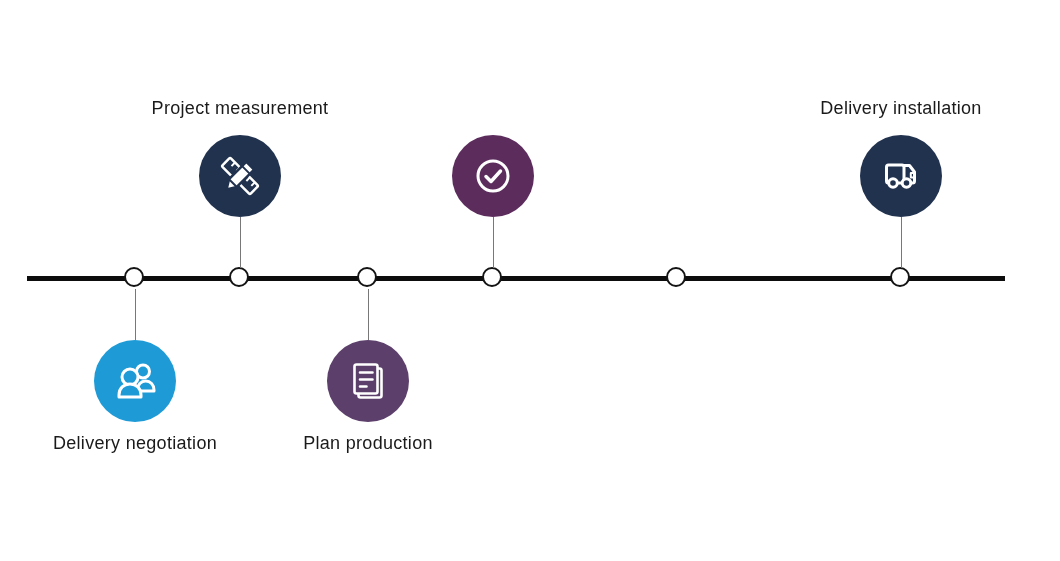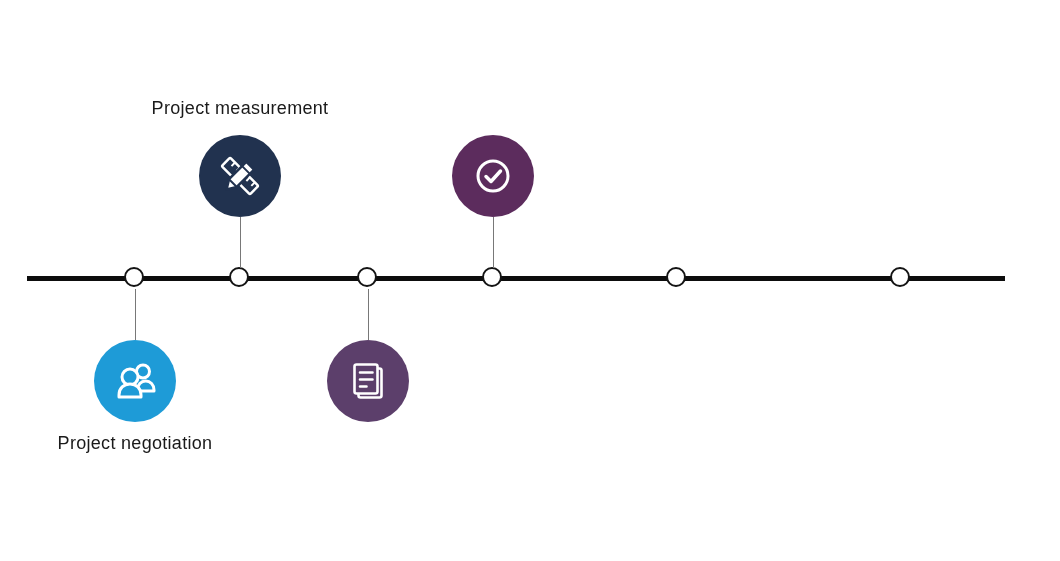--- a/index.html
+++ b/index.html
@@ -97,21 +97,21 @@
   <div class="step below" style="left:25px">
     <div class="connector"></div>
     <div class="icon-circle" style="background: rgb(30, 155, 215);">
       <svg width="48" height="48" viewBox="0 0 48 48" fill="none" stroke="#ffffff" stroke-width="3" stroke-linejoin="round">
         <circle cx="32" cy="14.5" r="6.5"></circle>
         <path d="M26.5,34 v-1 c0,-5.5 3.6,-9 8.2,-9 c4.6,0 8.3,3.5 8.3,9 v1 z"></path>
         <circle class="bg-fill" cx="19" cy="20" r="8" fill="#1e9bd7"></circle>
         <path class="bg-fill" d="M8,40 v-2 c0,-6.8 4.8,-11 11,-11 s11,4.2 11,11 v2 z" fill="#1e9bd7"></path>
       </svg>
     </div>
-    <div class="step-label">Project negotiation</div>
+    <div class="step-label">Delivery negotiation</div>
   </div>
 
   <div class="step above" style="left:130px">
     <div class="connector"></div>
     <div class="icon-circle" style="background: rgb(33, 50, 79);">
       <svg width="48" height="48" viewBox="0 0 48 48">
         <g transform="rotate(45 24 24)" fill="none" stroke="#ffffff" stroke-width="2.5">
           <rect x="4" y="18" width="40" height="12" rx="1.5"></rect>
           <path d="M11,18 v5 M18,18 v5 M25,18 v5 M32,18 v5 M39,18 v5" stroke-width="2"></path>
         </g>
@@ -126,27 +126,41 @@
 
   <div class="step below" style="left:258px">
     <div class="connector"></div>
     <div class="icon-circle" style="background: rgb(92, 63, 107);">
       <svg width="48" height="48" viewBox="0 0 48 48" fill="none" stroke="#ffffff" stroke-width="2.6" stroke-linejoin="round" stroke-linecap="round">
         <rect x="14.5" y="11.5" width="23" height="29" rx="2"></rect>
         <rect class="bg-fill" x="10.5" y="7.5" width="23" height="29" rx="2" fill="#5c3f6b"></rect>
         <path d="M16,15.5 h12.5 M16,22.5 h12.5 M16,29.5 h6.5"></path>
       </svg>
     </div>
+    <div class="step-label">Plan production</div>
   </div>
 
   <div class="step above" style="left:383px">
     <div class="connector"></div>
     <div class="icon-circle" style="background: rgb(92, 44, 93);">
       <svg width="48" height="48" viewBox="0 0 48 48" fill="none" stroke="#ffffff">
         <circle cx="24" cy="24" r="15" stroke-width="3"></circle>
         <path d="M17,24.5 l5,5 l9.5,-10.5" stroke-width="3.5" stroke-linecap="round" stroke-linejoin="round"></path>
       </svg>
     </div>
   </div>
 
 
+  <div class="step above" style="left:791px">
+    <div class="connector"></div>
+    <div class="icon-circle" style="background: rgb(33, 50, 79);">
+      <svg width="48" height="48" viewBox="0 0 48 48" fill="none" stroke="#ffffff" stroke-linejoin="round" stroke-linecap="round">
+        <rect x="9.5" y="13" width="17.5" height="18" rx="2" stroke-width="3"></rect>
+        <path d="M27,13.5 h5.5 l5,6.5 v9 a2,2 0 0 1 -2,2 h-8.5" stroke-width="3"></path>
+        <rect x="33.8" y="21" width="3.7" height="4.5" stroke-width="2"></rect>
+        <circle class="bg-fill" cx="16" cy="31" r="4.3" stroke-width="3" fill="#21324f"></circle>
+        <circle class="bg-fill" cx="29.5" cy="31" r="4.3" stroke-width="3" fill="#21324f"></circle>
+      </svg>
+    </div>
+    <div class="step-label">Delivery installation</div>
+  </div>
 
 </div>
 
 </body></html>

